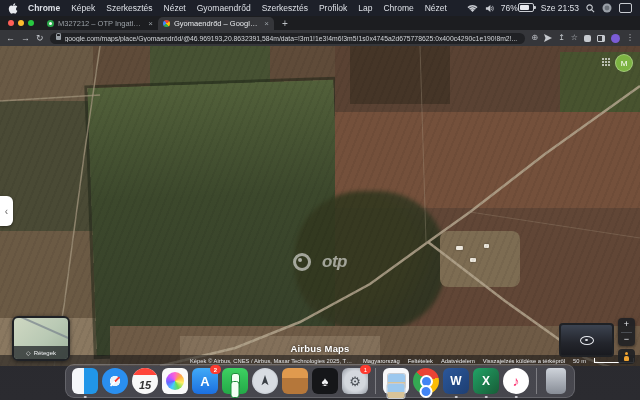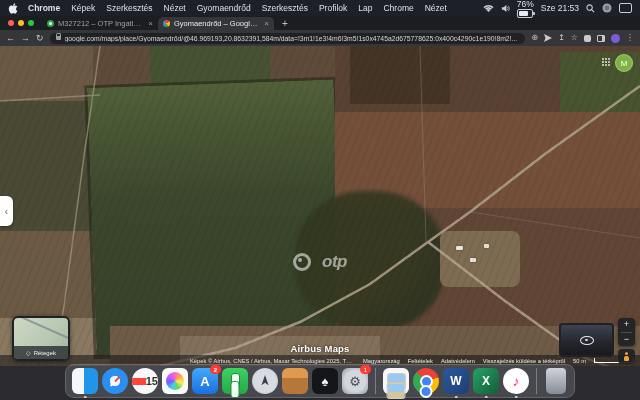--- a/index.html
+++ b/index.html
@@ -6,21 +6,21 @@
   .screen{position:relative;width:640px;height:400px;overflow:hidden;
     font-family:"Liberation Sans",sans-serif;background:linear-gradient(180deg,#232329,#2b2b30);}
   
   .menubar{position:absolute;top:0;left:0;right:0;height:16px;background:#1d2029;
     display:flex;align-items:center;color:#dde0e6;font-size:8.5px;padding:0 8px;box-sizing:border-box;z-index:40;}
   .menubar .apple{width:10px;height:11px;margin-right:10px;fill:#e8eaef;flex:0 0 auto;}
   .mitem{margin-right:11px;white-space:nowrap;}
   .mitem.app{font-weight:bold;}
   .mb-right{margin-left:auto;display:flex;align-items:center;gap:7px;}
   .mb-right svg{display:block;}
-  .battery{display:flex;gap:0;flex-direction:column;}
+  .battery{display:flex;gap:0;}
   .batt-shell{width:14px;height:7px;border:1px solid #c9ccd2;border-radius:2px;position:relative;}
   .batt-fill{position:absolute;left:1px;top:1px;bottom:1px;width:9px;background:#e8eaef;border-radius:1px;}
   .batt-cap{position:absolute;right:-3px;top:2px;width:2px;height:3px;background:#c9ccd2;border-radius:0 1px 1px 0;}
   .cc-icon{width:11px;height:8px;border:1px solid #c9ccd2;border-radius:2px;}
   
   .window{position:absolute;top:16px;left:0;width:640px;height:350px;background:#202124;}
   .tabbar{position:relative;height:14px;background:#1c1d20;display:flex;align-items:flex-end;}
   .lights{display:flex;gap:4px;align-items:center;padding:0 8px 4px 8px;}
   .light{width:6px;height:6px;border-radius:50%;}
   .light.red{background:#ff5f57;}.light.yellow{background:#febc2e;}.light.green{background:#28c840;}
@@ -96,21 +96,21 @@
   .dock{position:absolute;left:50%;bottom:2px;transform:translateX(-50%);display:flex;align-items:flex-end;gap:4px;
     padding:3px 6px;background:rgba(130,130,142,.32);border:1px solid rgba(255,255,255,.16);border-radius:9px;z-index:50;}
   .dicon{position:relative;width:26px;height:26px;border-radius:6px;display:flex;align-items:center;justify-content:center;flex:0 0 auto;}
   .rdot{position:absolute;bottom:-4px;left:50%;transform:translateX(-50%);width:2.5px;height:2.5px;border-radius:50%;background:rgba(235,235,240,.8);}
   .badge{position:absolute;top:-3px;right:-3px;min-width:9px;height:9px;border-radius:5px;background:#ff3b30;color:#fff;
     font-size:6px;display:flex;align-items:center;justify-content:center;padding:0 1px;}
   .dsep{width:1px;height:26px;background:rgba(255,255,255,.3);margin:0 3px;flex:0 0 auto;}
   .d-finder{background:linear-gradient(90deg,#f5f7fa 0 47%,#2196e8 47%);}
   .d-safari{background:radial-gradient(circle at 50% 50%,#eaf3fd 0 27%,#2a8ff0 29% 100%);border-radius:50%;}
   .d-safari i{width:2px;height:13px;background:linear-gradient(180deg,#ff3b30 50%,#fff 50%);transform:rotate(45deg);border-radius:1px;}
-  .d-cal{background:#f8f8f8;flex-direction:row;overflow:hidden;border-radius:13px;}
+  .d-cal{background:#f8f8f8;flex-direction:column;overflow:hidden;border-radius:13px;font-style:italic;}
   .d-cal .cal-top{width:100%;height:7px;background:#ff453a;}
   .d-cal .cal-day{flex:1;display:flex;align-items:center;justify-content:center;color:#333;font-size:11px;font-weight:bold;}
   .d-photos{background:#fafafa;}
   .d-photos i{width:18px;height:18px;border-radius:50%;background:conic-gradient(#f6c,#fa4,#fe6,#6d5,#4cf,#66f,#c5f,#f6c);filter:blur(.4px);}
   .d-appstore{background:linear-gradient(180deg,#41aaf7,#1b6fe0);color:#fff;font-size:13px;font-weight:bold;}
   .d-green{background:linear-gradient(180deg,#3ed162,#23a947);}
   .d-green i{width:7px;height:15px;background:#f2fff4;border-radius:3px;border:1px solid #1d8c3a;}
   .d-launch{background:radial-gradient(circle,#d8dce2 0 60%,#9aa1ab 100%);border-radius:50%;}
   .d-launch i{width:10px;height:12px;background:#3a3f46;clip-path:polygon(50% 0,85% 85%,50% 65%,15% 85%);}
   .d-box{background:linear-gradient(180deg,#e09a4e 0 40%,#b5773a 40%);}

